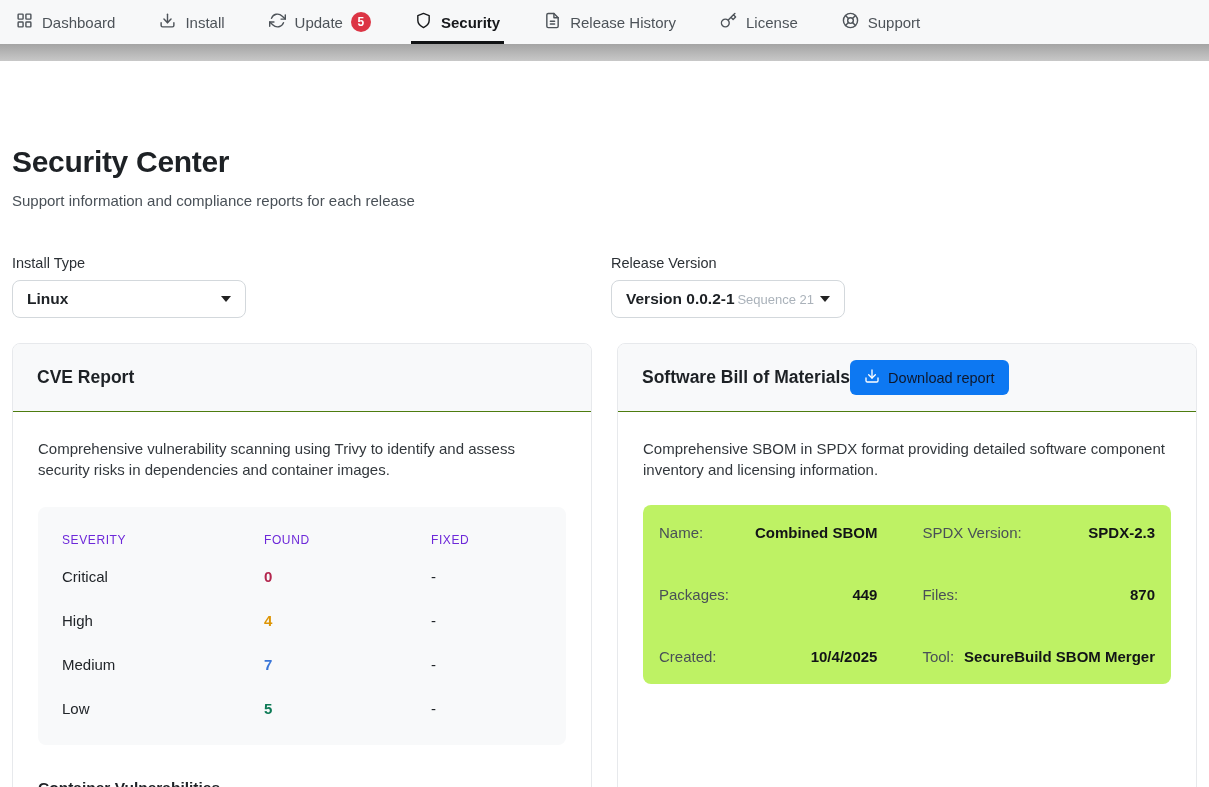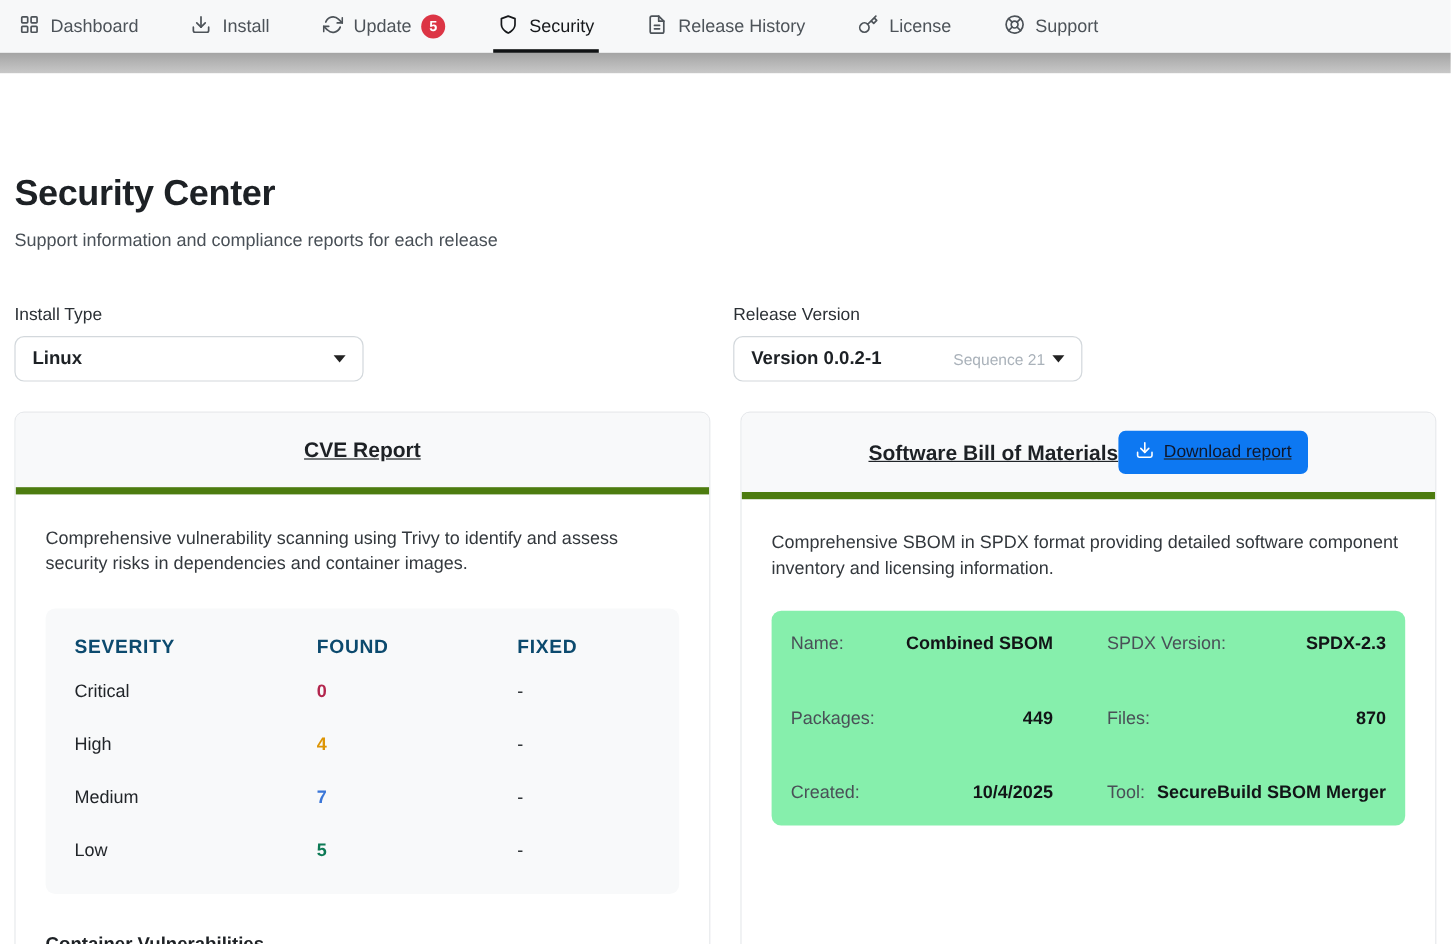--- a/index.html
+++ b/index.html
@@ -24,21 +24,21 @@
     align-items: center;
     gap: 9px;
     margin-right: 44px;
     color: #4d5359;
     font-size: 15px;
     position: relative;
     cursor: pointer;
     white-space: nowrap;
   }
   .nav-item svg { stroke: #4d5359; }
-  .nav-item.active { color: #16181b; font-weight: 400; }
+  .nav-item.active { color: #16181b; font-weight: 700; }
   .nav-item.active svg { stroke: #16181b; }
   .nav-item.active::after {
     content: "";
     position: absolute;
     left: -4px; right: -4px; bottom: 0;
     height: 3px;
     background: #111315;
   }
   .nav-badge {
     min-width: 20px; height: 20px;
@@ -73,21 +73,21 @@
     font-size: 15px;
     color: #495057;
   }
 
   
   .filters { display: flex; margin-top: 46px; justify-content: space-between; }
   .filter-col { width: 592px; }
   .filter-col + .filter-col { margin-left: 13px; }
   .filter-label { font-size: 14.5px; color: #2b3035; margin-bottom: 9px; }
   .select-box {
-    width: 291px; height: 38px;
+    width: 234px; height: 38px;
     border: 1px solid #d3d8dc;
     border-radius: 8px;
     background: #fff;
     display: flex;
     align-items: center;
     justify-content: space-between;
     padding: 0 14px;
     cursor: pointer;
   }
   .select-value { font-size: 15.5px; font-weight: 700; color: #1d2125; }
@@ -105,50 +105,49 @@
   .card {
     flex: 1;
     border: 1px solid #e7e9ec;
     border-radius: 8px;
     background: #fff;
     height: 560px;
     overflow: hidden;
   }
   .card-header {
     background: #f8f9fa;
-    border-bottom: 6px solid #4d7c0f;
+    border-bottom: 1px solid #4d7c0f;
     padding: 15px 24px;
     min-height: 68px;
     display: flex;
     align-items: center;
-    justify-content: center;
-    text-decoration: underline;
+    justify-content: flex-start;
   }
   .card-title { font-size: 17.5px; font-weight: 600; color: #1d2125; }
   .card-body { padding: 26px 25px; }
   .card-desc { font-size: 15px; line-height: 1.42; color: #33383d; max-width: 530px; }
 
   
   .sev-table {
     margin-top: 26px;
     background: #f8f9fa;
     border-radius: 8px;
     padding: 10px 24px 14px 24px;
   }
   .sev-row {
     display: grid;
     grid-template-columns: 202px 167px 1fr;
     align-items: center;
     height: 44px;
   }
   .sev-row.head { height: 38px; padding-top: 8px; }
   .th {
-    font-size: 16px;
-    font-weight: 700;
-    color: #0c4a6e;
+    font-size: 12px;
+    font-weight: 400;
+    color: #6d28d9;
     letter-spacing: 0.6px;
     text-transform: uppercase;
   }
   .sev-name { font-size: 15px; color: #212529; }
   .sev-found { font-size: 15px; font-weight: 600; }
   .sev-fixed { font-size: 15px; color: #212529; }
 
   .section-subtitle {
     margin-top: 34px;
     font-size: 15.5px;
@@ -181,21 +180,21 @@
     font-size: 14.5px;
     font-weight: 500;
     font-family: inherit;
     cursor: pointer;
   }
   .btn-primary svg { stroke: #fff; }
 
   
   .sbom-box {
     margin-top: 24px;
-    background: #86efac;
+    background: #bef264;
     border-radius: 8px;
     padding: 19px 16px;
     display: grid;
     grid-template-columns: 1fr 1.05fr;
     column-gap: 18px;
     row-gap: 22px;
     gap: 45px;
   }
   .kv { display: flex; justify-content: space-between; align-items: baseline; gap: 10px; }
   .kv .k { font-size: 15px; color: #495057; white-space: nowrap; }

